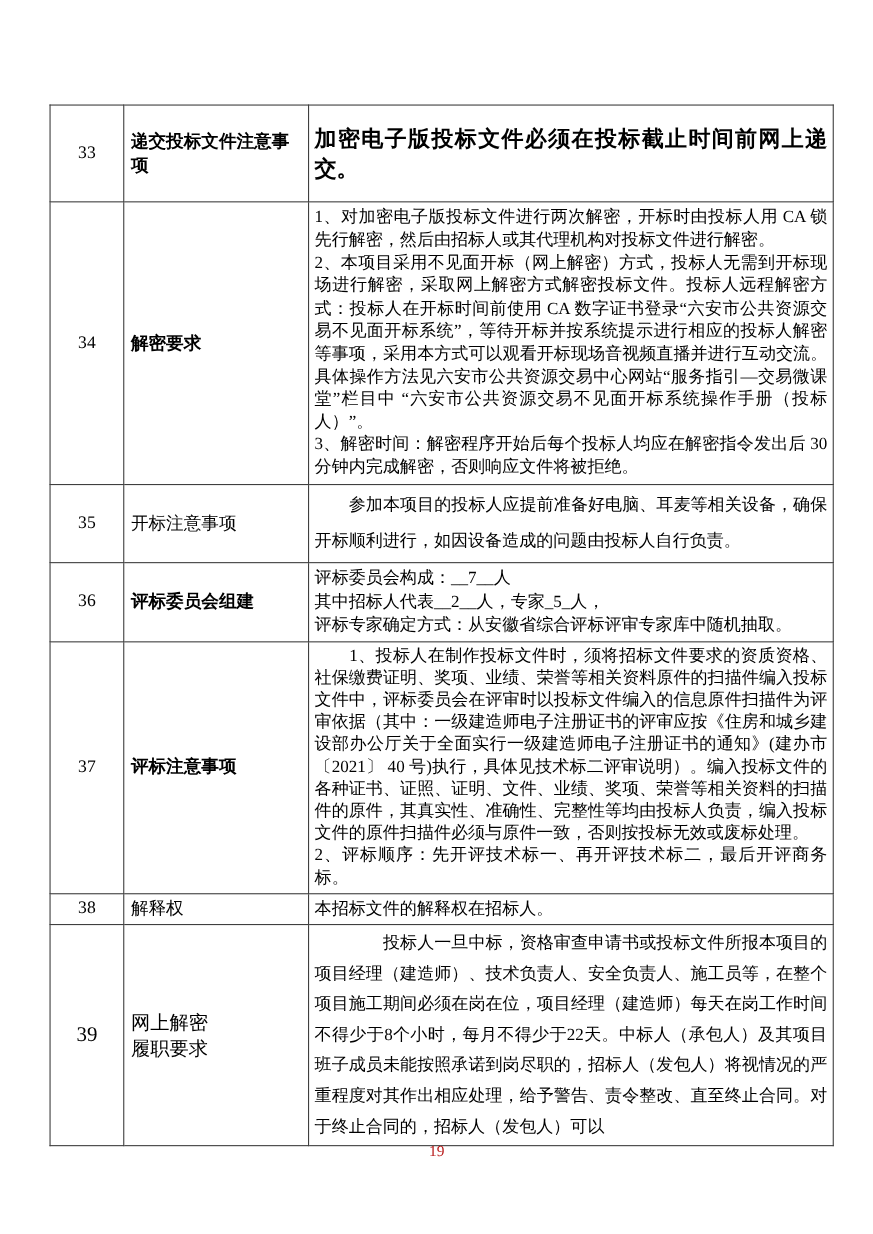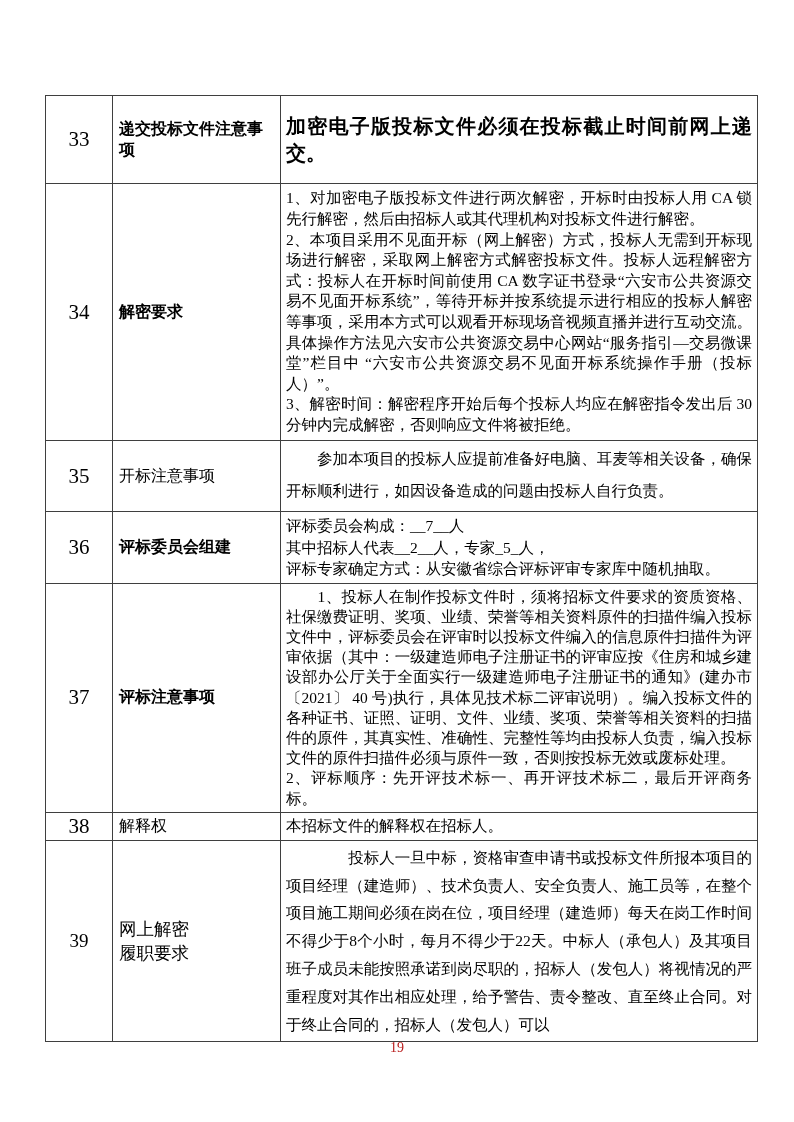--- a/index.html
+++ b/index.html
@@ -13,34 +13,34 @@
   table.spec-table {
     position:absolute; left:45px; top:95px;
     width:712px; border-collapse:collapse; table-layout:fixed;
   }
   col.c1 { width:67px; }
   col.c2 { width:168px; }
   col.c3 { width:477px; }
 
   td { border:1px solid #3f3f3f; vertical-align:middle; }
 
-  td.num   { text-align:center; font-size:21px; }
+  td.num   { text-align:center; font-size:16px; }
   td.title { font-size:16px; padding:2px 2px 2px 6px; }
   td.content { font-size:15.5px; padding:3px 5px; }
   td.content p { margin:0; text-align:justify; }
 
   .bold { font-weight:bold; }
 
   
   tr.r33 { height:88px; }
   tr.r33 td.content { font-size:20px; }
   tr.r34 { height:257px; }
   tr.r34 td.content p { line-height:20.6px; }
   tr.r35 { height:70px; }
-  tr.r35 td.content p { line-height:32px;font-family:Liberation Mono, monospace; }
+  tr.r35 td.content p { line-height:32px; }
   tr.r36 { height:66px; }
   tr.r36 td.content p { line-height:21.5px; }
   tr.r37 { height:226px; }
   tr.r37 td.content p { line-height:20.2px; }
   tr.r38 { height:26px; }
   tr.r39 { height:194px; }
   tr.r39 td.num { font-size:19px; }
   tr.r39 td.title { font-size:17.5px; white-space:pre-line; line-height:24px; }
   tr.r39 td.content p { line-height:27.8px; }
 

